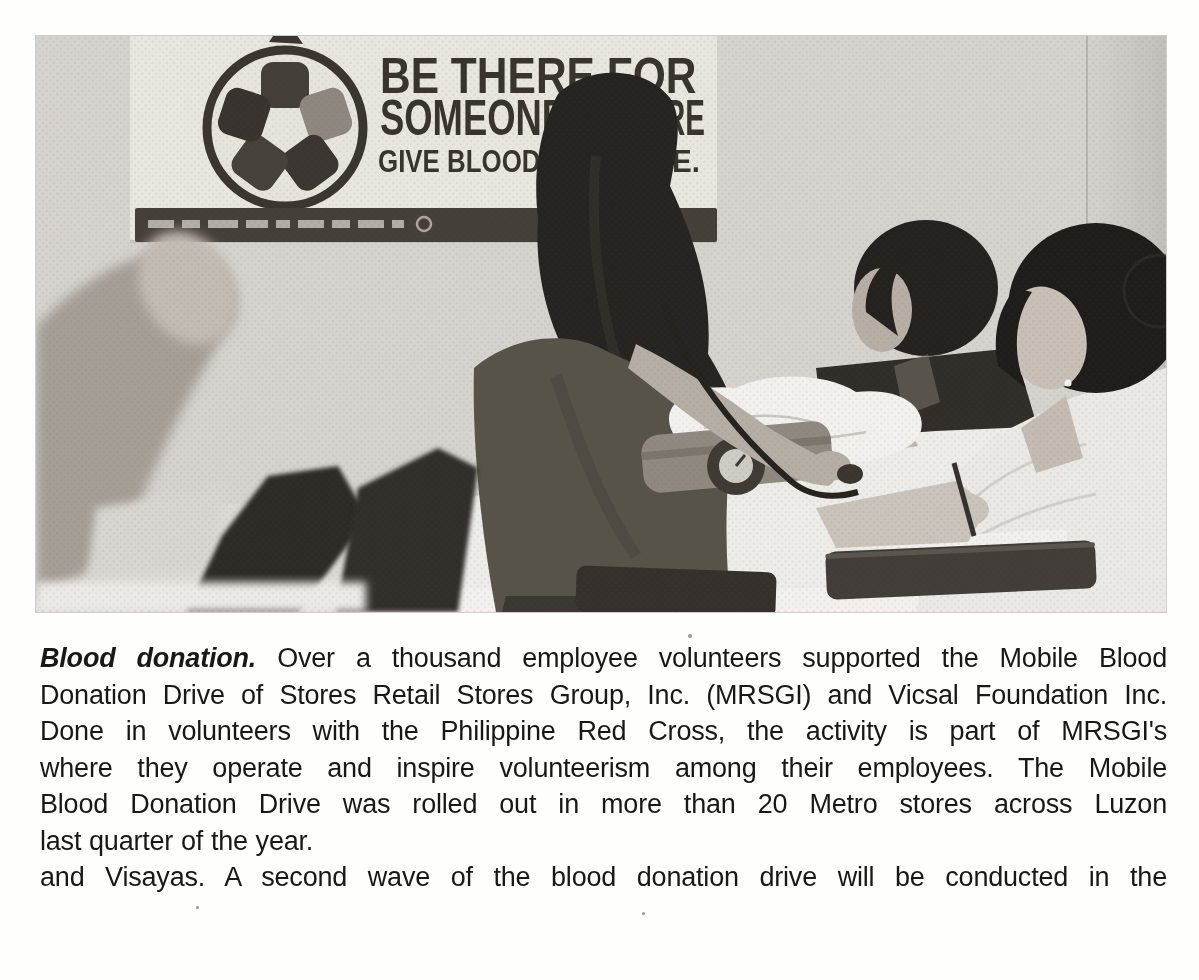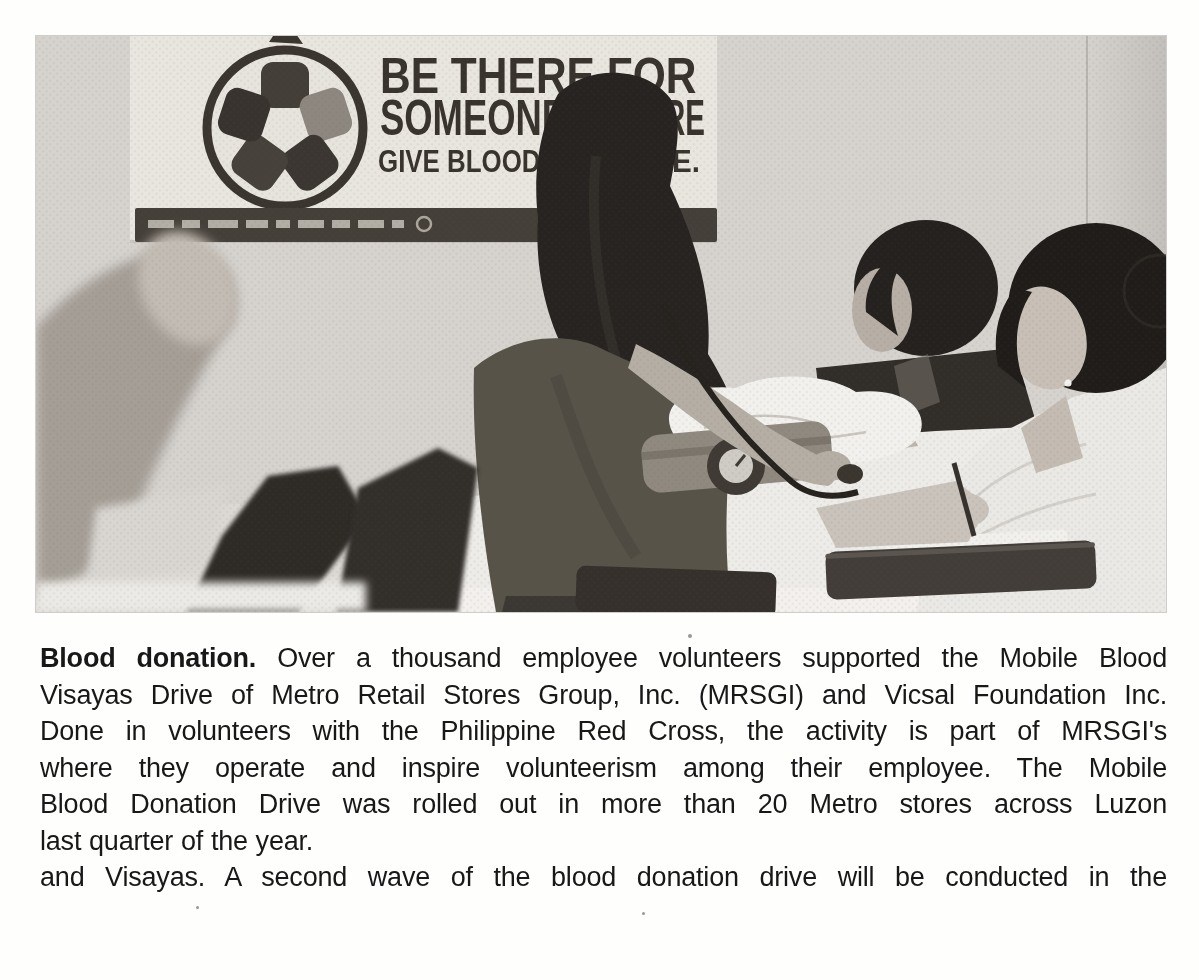--- a/index.html
+++ b/index.html
@@ -15,21 +15,21 @@
   .photo svg{display:block;}
   .caption{
     position:absolute;left:40px;top:640px;width:1127px;
     color:#181818;font-size:27px;line-height:36.5px;letter-spacing:-0.2px;
   }
   .cap-line{
     text-align:justify;text-align-last:justify;height:36.5px;overflow:hidden;
     word-spacing:0.5px;
   }
   .cap-line.last{text-align-last:left;}
-  .cap-line b{font-weight:bold;}
+  .cap-line b{font-weight:bold;font-style:italic;}
   .speck{position:absolute;background:#9b9894;border-radius:50%;}
   .sp1{left:688px;top:634px;width:4px;height:4px;}
   .sp2{left:196px;top:906px;width:3px;height:3px;}
   .sp3{left:642px;top:912px;width:3px;height:3px;}
   .banner-text{fill:#39332d;font-family:"Liberation Sans",sans-serif;font-weight:bold;}
 </style>
 </head>
 <body>
 
 <div class="page">
@@ -204,23 +204,23 @@
         <polygon points="300,576 322,452 402,412 442,432 422,576" fill="#332f2a" filter="url(#b2)"></polygon>
         <rect x="0" y="546" width="330" height="30" fill="#eceae6" filter="url(#b4)"></rect>
       </g>
 
       <rect x="0" y="0" width="1130" height="576" fill="url(#ht)"></rect>
     </svg>
   </div>
 
   <div class="caption">
       <div class="cap-line"><b>Blood donation.</b> Over a thousand employee volunteers supported the Mobile Blood</div>
-      <div class="cap-line">Visayas Drive of Metro Retail Stores Group, Inc. (MRSGI) and Vicsal Foundation Inc.</div>
+      <div class="cap-line">Donation Drive of Stores Retail Stores Group, Inc. (MRSGI) and Vicsal Foundation Inc.</div>
       <div class="cap-line">Done in volunteers with the Philippine Red Cross, the activity is part of MRSGI's</div>
-      <div class="cap-line">where they operate and inspire volunteerism among their employee. The Mobile</div>
+      <div class="cap-line">where they operate and inspire volunteerism among their employees. The Mobile</div>
       <div class="cap-line">Blood Donation Drive was rolled out in more than 20 Metro stores across Luzon</div>
       <div class="cap-line last">last quarter of the year.</div>
       <div class="cap-line">and Visayas. A second wave of the blood donation drive will be conducted in the</div>
     </div>
 
   <div class="speck sp1"></div>
   <div class="speck sp2"></div>
   <div class="speck sp3"></div>
 </div>
 

